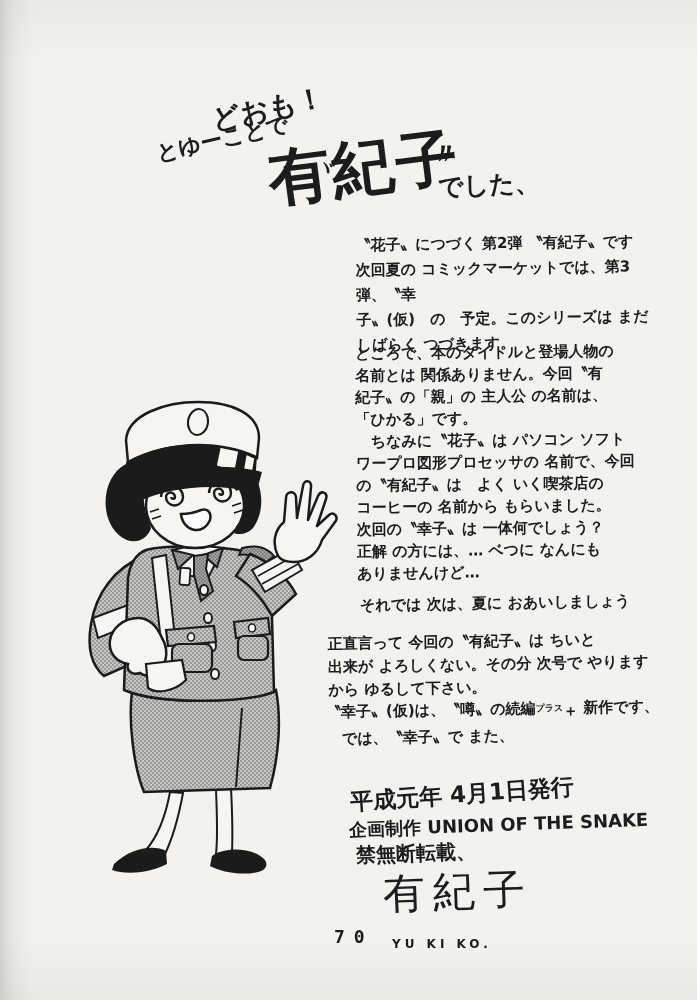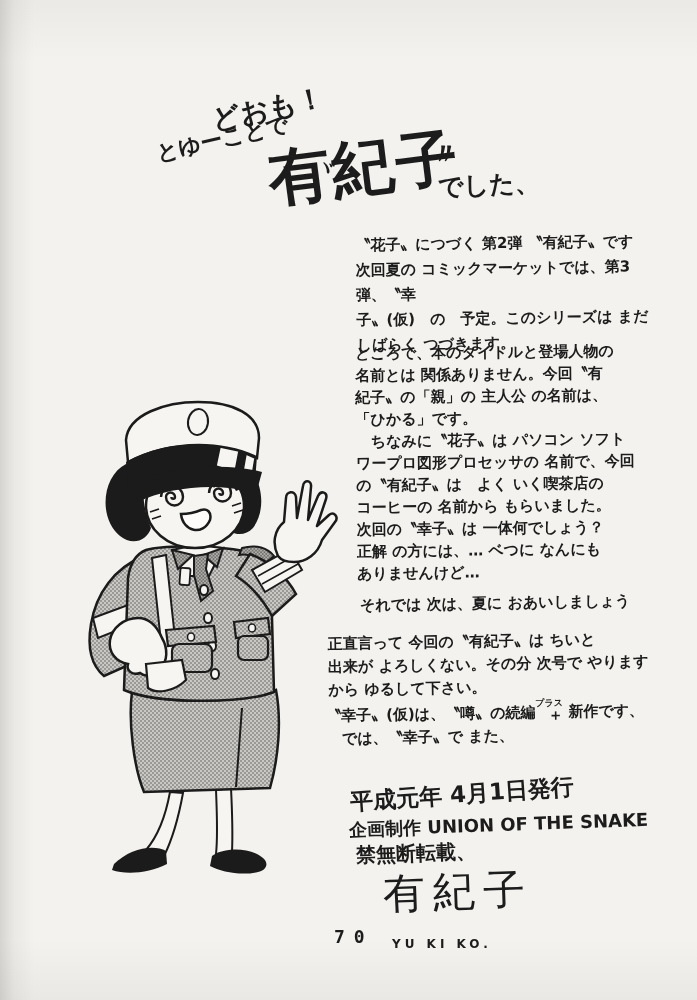--- a/index.html
+++ b/index.html
@@ -28,21 +28,21 @@
   .h-dakuten { left:430px; top:134px; font-size:30px; font-weight:800; }
   .h-tail    { left:438px; top:168px; font-size:25px; font-weight:800; transform:rotate(-3deg); }
 
   
   .para1   { left:356px; top:231px; width:300px; font-size:15px; line-height:25px; transform:rotate(-0.8deg); }
   .para2   { left:356px; top:341px; width:300px; font-size:15px; line-height:22px; transform:rotate(-0.6deg); }
   .closing { left:360px; top:594px; font-size:15px; transform:rotate(-1deg); }
   .para3   { left:328px; top:630px; width:330px; font-size:15px; line-height:23px; transform:rotate(-1deg); }
   .para4a  { left:326px; top:700px; font-size:15px; transform:rotate(-1deg); }
   .para4b  { left:342px; top:728px; font-size:15px; transform:rotate(-1deg); }
-  .plus-wrap { display:inline-flex; flex-direction:column; align-items:flex-end; vertical-align:bottom; }
+  .plus-wrap { display:inline-flex; flex-direction:row; align-items:flex-start; vertical-align:bottom; }
   .plus-rt  { font-size:9px; line-height:9px; font-weight:600; }
   .plus-sign{ line-height:14px; }
 
   
   .colo1 { left:350px; top:779px; font-size:23px; font-weight:800; transform:rotate(-4deg); }
   .colo2 { left:349px; top:813px; font-size:18px; font-weight:800; transform:rotate(-2deg); white-space:nowrap; }
   .colo3 { left:356px; top:840px; font-size:20px; font-weight:800; transform:rotate(-2deg); }
 
   
   .sig-kanji  { left:383px; top:864px; font-size:42px; font-weight:400; letter-spacing:8px; transform:rotate(-2deg); }

